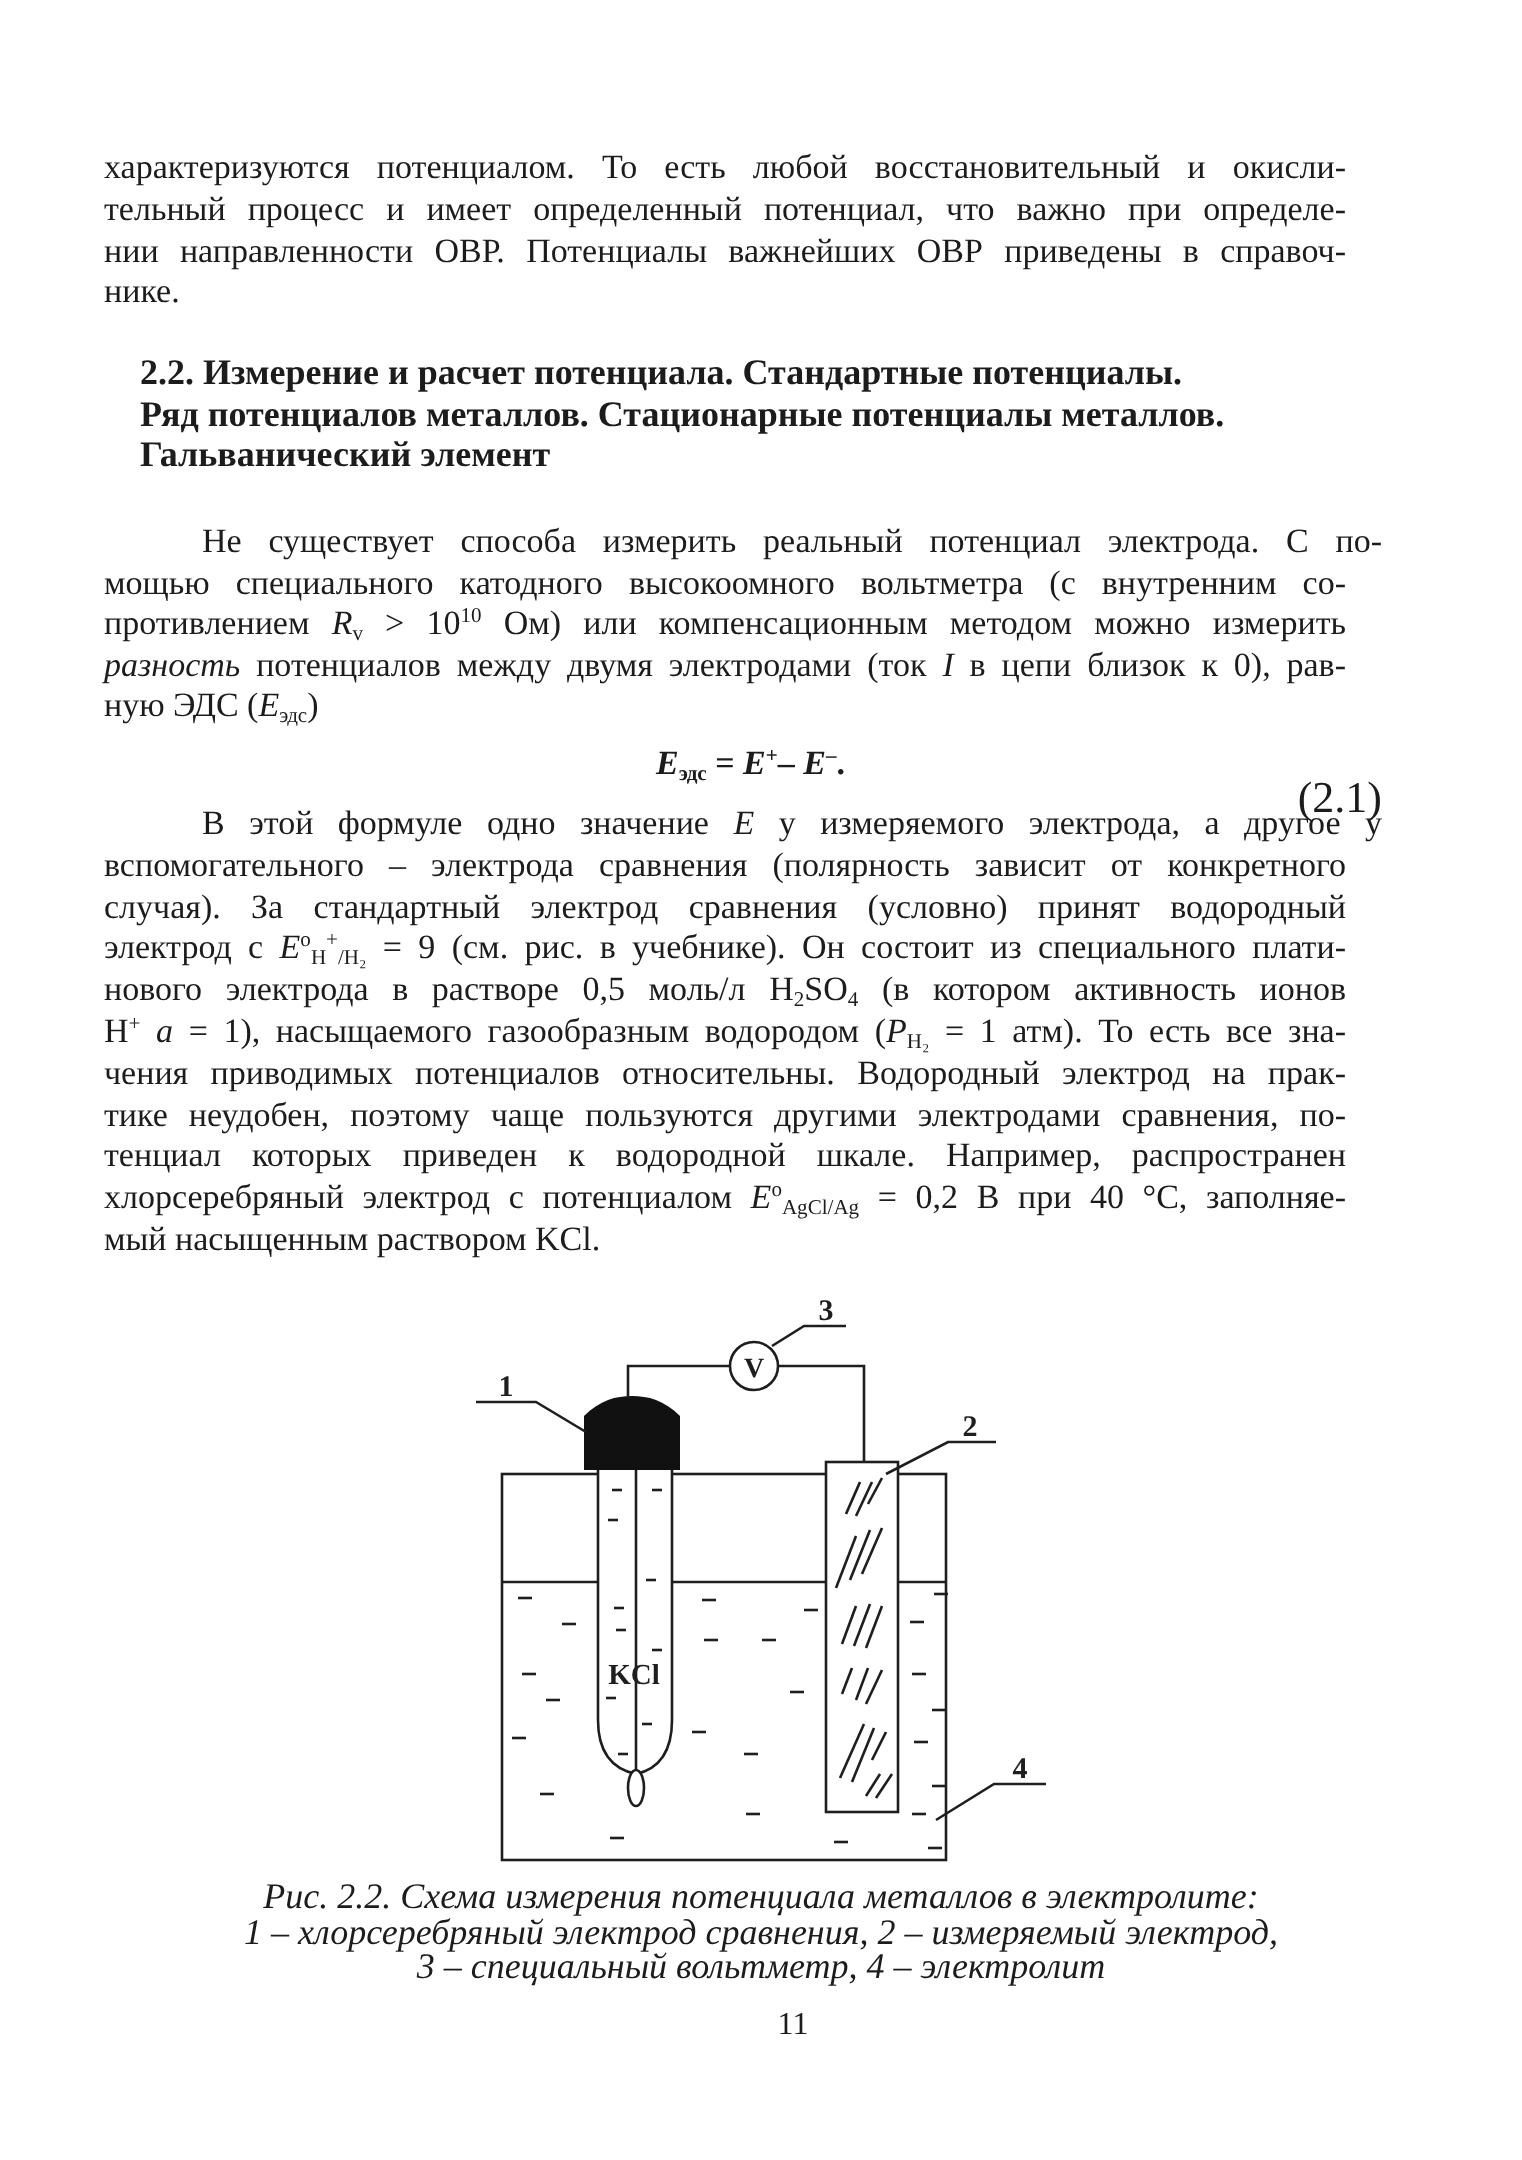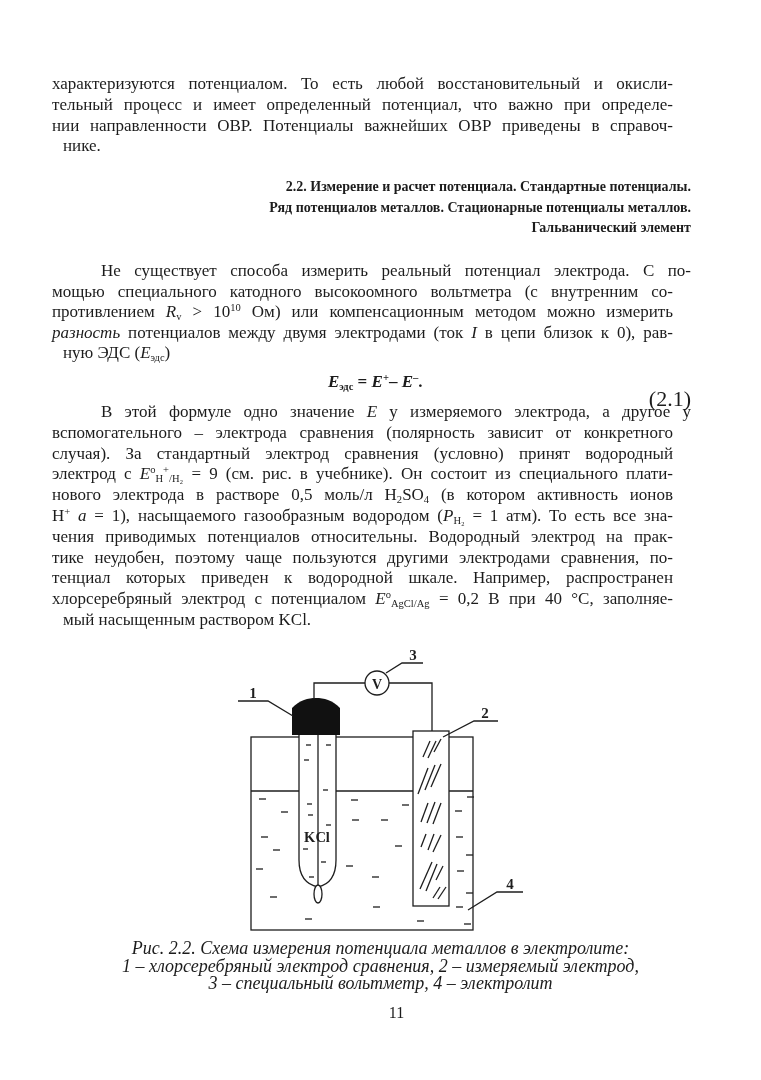--- a/index.html
+++ b/index.html
@@ -7,26 +7,26 @@
     width: 761px; height: 1080px; position: relative; overflow: hidden;
     background: #ffffff; color: #1c1c1c;
     font-family: "Liberation Serif", "DejaVu Serif", serif;
   }
   .ln {
     position: absolute; left: 52px; width: 621px;
     font-size: 17px; line-height: 21px; height: 21px;
     text-align: justify; text-align-last: justify;
     white-space: normal;
   }
-  .ln.last { text-align: right; text-align-last: left; margin-left: 11px; }
+  .ln.last { text-align: right; text-align-last: left; }
   .ln.ind { left: 101px; width: 590px; }
   .hd {
     position: absolute; left: 70px; width: 621px;
-    font-size: 14px; line-height: 21px; font-weight: bold;
-    text-align: right;
+    font-size: 18px; line-height: 21px; font-weight: bold;
+    text-align: left;
   }
   i, .it { font-style: italic; }
   .sub { font-size: 0.62em; vertical-align: -0.28em; line-height: 0; }
   .sup { font-size: 0.62em; vertical-align: 0.55em; line-height: 0; }
   .eq { position: absolute; left: 328px; top: 371px; font-size: 17px; line-height: 21px; white-space: nowrap; font-weight: bold; }
   .eqnum { position: absolute; right: 70px; top: 388px; font-size: 22px; line-height: 21px; }
   .cap {
     position: absolute; left: 70px; width: 621px;
     font-size: 18px; line-height: 17.5px; font-style: italic; text-align: center;
   }

